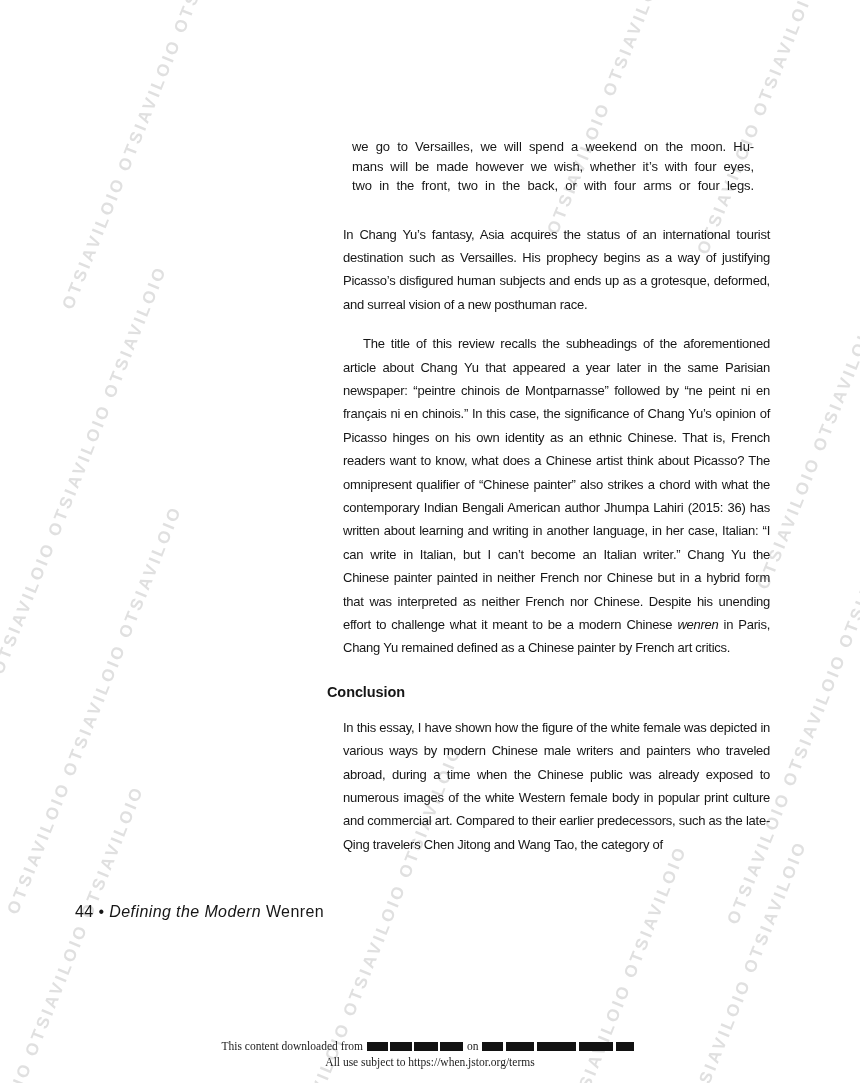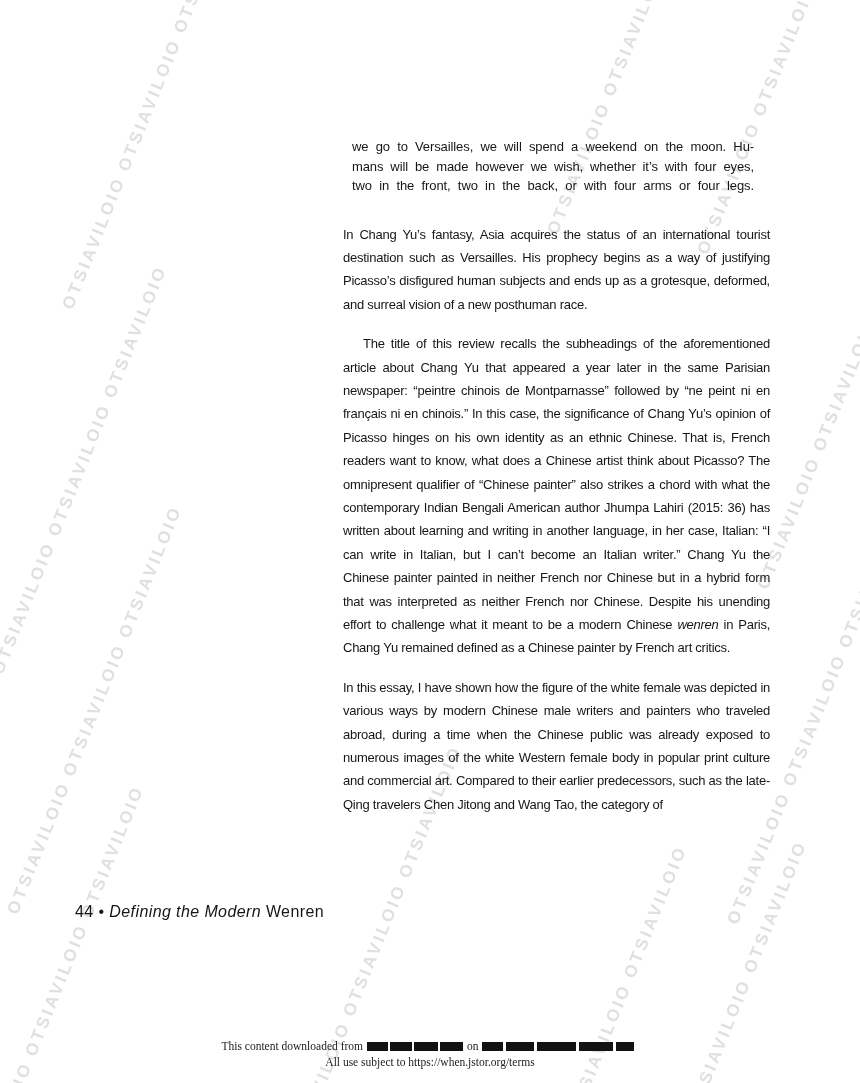--- a/index.html
+++ b/index.html
@@ -109,20 +109,21 @@
     <div class="blockquote" id="block-quote">
         <div class="qline">we go to Versailles, we will spend a weekend on the moon. Hu-</div>
         <div class="qline">mans will be made however we wish, whether it’s with four eyes,</div>
         <div class="qline">two in the front, two in the back, or with four arms or four legs.</div>
       </div>
 
     <p class="para">In Chang Yu’s fantasy, Asia acquires the status of an international tourist destination such as Versailles. His prophecy begins as a way of justifying Picasso’s disfigured human subjects and ends up as a grotesque, deformed, and surreal vision of a new posthuman race.</p>
 
     <p class="para indent"><span>The title of this review recalls the subheadings of the aforementioned article about Chang Yu that appeared a year later in the same Parisian newspaper: “peintre chinois de Montparnasse” followed by “ne peint ni en français ni en chinois.” In this case, the significance of Chang Yu’s opinion of Picasso hinges on his own identity as an ethnic Chinese. That is, French readers want to know, what does a Chinese artist think about Picasso? The omnipresent qualifier of “Chinese painter” also strikes a chord with what the contemporary Indian Bengali American author Jhumpa Lahiri (2015: 36) has written about learning and writing in another language, in her case, Italian: “I can write in Italian, but I can’t become an Italian writer.” Chang Yu the Chinese painter painted in neither French nor Chinese but in a hybrid form that was interpreted as neither French nor Chinese. Despite his unending effort to challenge what it meant to be a modern Chinese </span><em>wenren</em><span> in Paris, Chang Yu remained defined as a Chinese painter by French art critics.</span></p>
 
+    <h2 class="section-heading">Conclusion</h2>
 
     <p class="para">In this essay, I have shown how the figure of the white female was depicted in various ways by modern Chinese male writers and painters who traveled abroad, during a time when the Chinese public was already exposed to numerous images of the white Western female body in popular print culture and commercial art. Compared to their earlier predecessors, such as the late-Qing travelers Chen Jitong and Wang Tao, the category of</p>
 
   </div>
 
   <div class="running-footer"><span>44</span>&nbsp;<span>•</span>&nbsp;<em>Defining the Modern</em>&nbsp;<span>Wenren</span></div>
 
   <div class="jstor-footer">
     <div class="jline1"><span>This content downloaded from</span><span class="redact r1"></span><span>on</span><span class="redact r2"></span></div>
     <div class="jline2">All use subject to https://when.jstor.org/terms</div>

